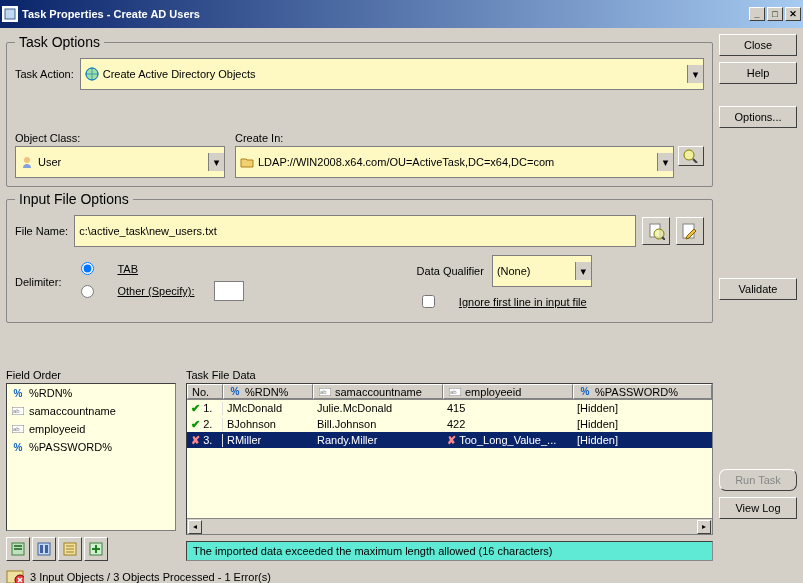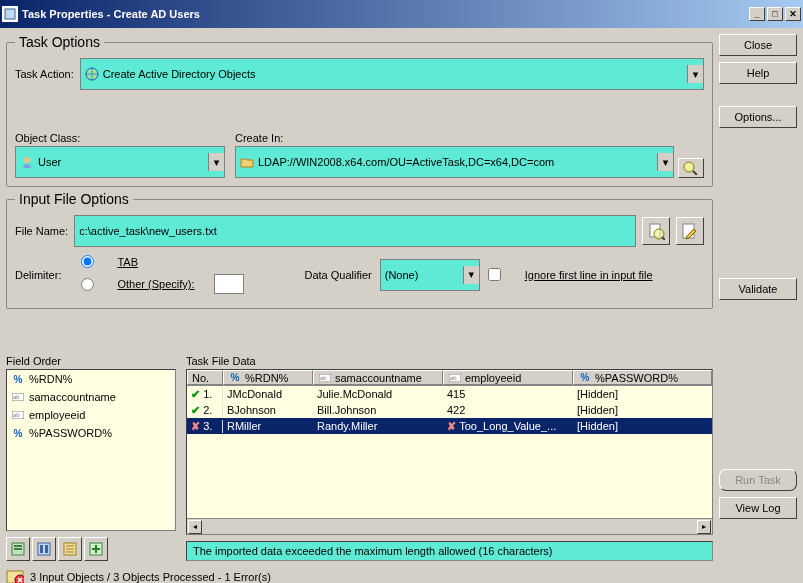--- a/index.html
+++ b/index.html
@@ -52,21 +52,21 @@
   fieldset {
     border: 1px solid #888;
     border-radius: 2px;
     margin: 0;
     padding: 8px;
   }
   legend { font-size: 14px; padding: 0 4px; }
   .form-row { display:flex; align-items:center; margin-bottom:6px; gap:6px;}
   .label { white-space:nowrap; }
   .combo, input[type=text].field {
-    background: #5eead4;
+    background: #fef9c3;
     border: 1px solid #7F7F7F;
     height: 32px;
     padding: 10px 4px;
     font-family: inherit;
     font-size: 11px;
   }
   .combo {
     display:flex; align-items:center;
     position:relative;
     flex:1;
@@ -215,21 +215,21 @@
                   <circle cx="6" cy="4" r="3" fill="#f0c080"></circle>
                   <path d="M2 12c0-3 2-4 4-4s4 1 4 4" fill="#80a0e0"></path>
                 </svg>
             </span>
             <span class="combo-text">User</span>
             <span class="combo-arrow">▾</span>
           </div>
         </div>
         <div style="flex:1;">
           <div class="label">Create In:</div>
-          <div style="display:flex;gap:4px;margin-top:2px;align-items:flex-end;">
+          <div style="display:flex;gap:4px;margin-top:2px;">
             <div class="combo">
               <span class="combo-icon">
                 <svg width="14" height="12">
                     <path d="M1 3h5l1 1h6v7H1z" fill="#f0d070" stroke="#b08020"></path>
                   </svg>
               </span>
               <span class="combo-text">LDAP://WIN2008.x64.com/OU=ActiveTask,DC=x64,DC=com</span>
               <span class="combo-arrow">▾</span>
             </div>
             <div class="iconbtn" style="width:26px;height:20px;">
@@ -268,21 +268,21 @@
           <label class="radio-row">
             <input type="radio" name="delim" checked="" style="">
               <span>TAB</span>
           </label>
           <label class="radio-row">
             <input type="radio" name="delim" style="">
               <span>Other (Specify):</span>
             <input type="text" class="small-input" style="">
           </label>
         </div>
-        <div style="flex:1;display:flex;flex-direction:row;gap:8px;margin-left:40px;align-items:center;">
+        <div style="flex:1;display:flex;flex-direction:column;gap:8px;margin-left:40px;align-items:center;">
           <div style="display:flex;align-items:center;gap:8px;">
             <span class="label">Data Qualifier</span>
             <div class="combo" style="width:100px;flex:none;">
               <span class="combo-text">(None)</span>
               <span class="combo-arrow">▾</span>
             </div>
           </div>
           <label class="radio-row">
             <input type="checkbox" style="">
               <span>Ignore first line in input file</span>

